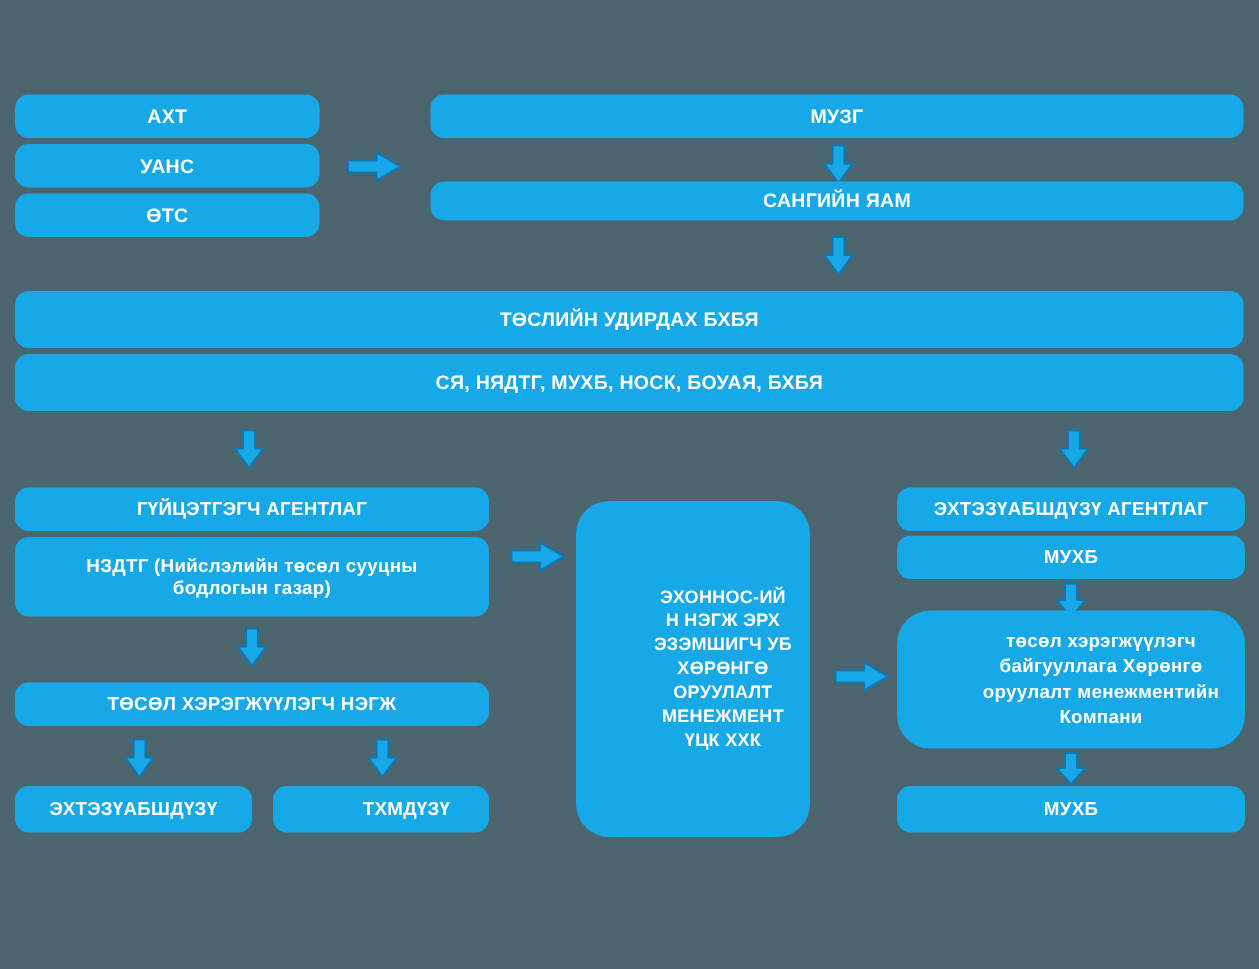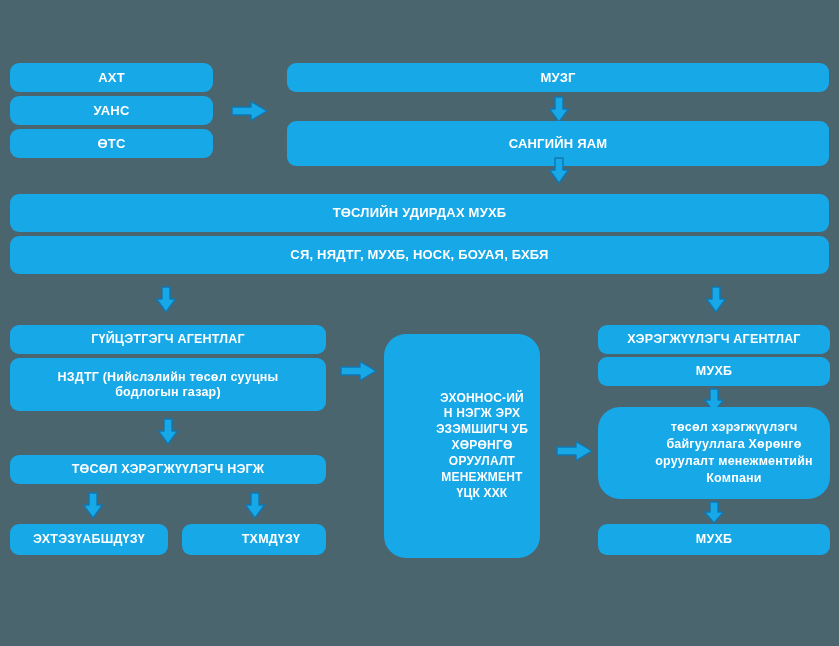--- a/index.html
+++ b/index.html
@@ -65,29 +65,29 @@
   </span>
 
   <div class="node t13" style="left:287px; top:63px; width:542px; height:29px;">МУЗГ</div>
 
   <span class="arrow" style="left:548px; top:96px;">
     <svg width="22" height="28" viewBox="0 0 22 28">
       <path d="M7 1 L15 1 L15 13 L20.5 13 L11 26 L1.5 13 L7 13 Z" fill="#17a8e8" stroke="#1277b0" stroke-width="1.4" stroke-linejoin="round"></path>
     </svg>
   </span>
 
-  <div class="node t13" style="left:287px; top:121px; width:542px; height:45px;">САНГИЙН ЯАМ</div>
+  <div class="node t13" style="left:287px; top:121px; width:542px; height:26px;">САНГИЙН ЯАМ</div>
 
   <span class="arrow" style="left:548px; top:157px;">
     <svg width="22" height="28" viewBox="0 0 22 28">
       <path d="M7 1 L15 1 L15 13 L20.5 13 L11 26 L1.5 13 L7 13 Z" fill="#17a8e8" stroke="#1277b0" stroke-width="1.4" stroke-linejoin="round"></path>
     </svg>
   </span>
 
-  <div class="node t13" style="left:10px; top:194px; width:819px; height:38px;">ТӨСЛИЙН УДИРДАХ МУХБ</div>
+  <div class="node t13" style="left:10px; top:194px; width:819px; height:38px;">ТӨСЛИЙН УДИРДАХ БХБЯ</div>
 
   <div class="node t13" style="left:10px; top:236px; width:819px; height:38px;">СЯ, НЯДТГ, МУХБ, НОСК, БОУАЯ, БХБЯ</div>
 
   <span class="arrow" style="left:155px; top:286px;">
     <svg width="22" height="28" viewBox="0 0 22 28">
       <path d="M7 1 L15 1 L15 13 L20.5 13 L11 26 L1.5 13 L7 13 Z" fill="#17a8e8" stroke="#1277b0" stroke-width="1.4" stroke-linejoin="round"></path>
     </svg>
   </span>
 
   <span class="arrow" style="left:705px; top:286px;">
@@ -138,21 +138,21 @@
 ОРУУЛАЛТ
 МЕНЕЖМЕНТ
 ҮЦК ХХК</div>
 
   <span class="arrow" style="left:556px; top:440px;">
     <svg width="38" height="22" viewBox="0 0 38 22">
       <path d="M1 7 L20 7 L20 1.5 L36 11 L20 20.5 L20 15 L1 15 Z" fill="#17a8e8" stroke="#1277b0" stroke-width="1.4" stroke-linejoin="round"></path>
     </svg>
   </span>
 
-  <div class="node t125" style="left:598px; top:325px; width:232px; height:29px;">ХЭРЭГЖҮҮЛЭГЧ АГЕНТЛАГ</div>
+  <div class="node t125" style="left:598px; top:325px; width:232px; height:29px;">ЭХТЭЗҮАБШДҮЗҮ АГЕНТЛАГ</div>
 
   <div class="node t125" style="left:598px; top:357px; width:232px; height:29px;">МУХБ</div>
 
   <span class="arrow" style="left:703px; top:388px;">
     <svg width="22" height="26" viewBox="0 0 22 26">
       <path d="M7 1 L15 1 L15 12 L20.5 12 L11 24 L1.5 12 L7 12 Z" fill="#17a8e8" stroke="#1277b0" stroke-width="1.4" stroke-linejoin="round"></path>
     </svg>
   </span>
 
   <div class="node big-radius t125 lower" style="left:598px; top:407px; width:232px; height:92px; line-height:1.35;">төсөл хэрэгжүүлэгч

